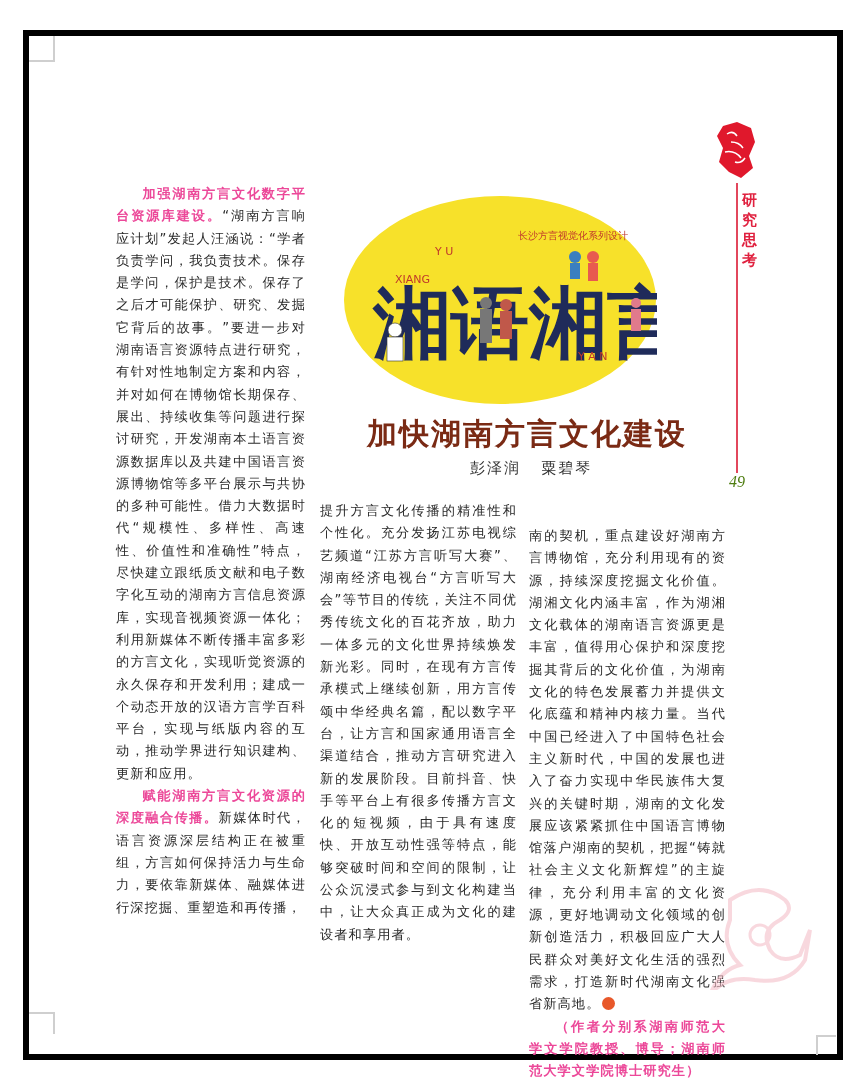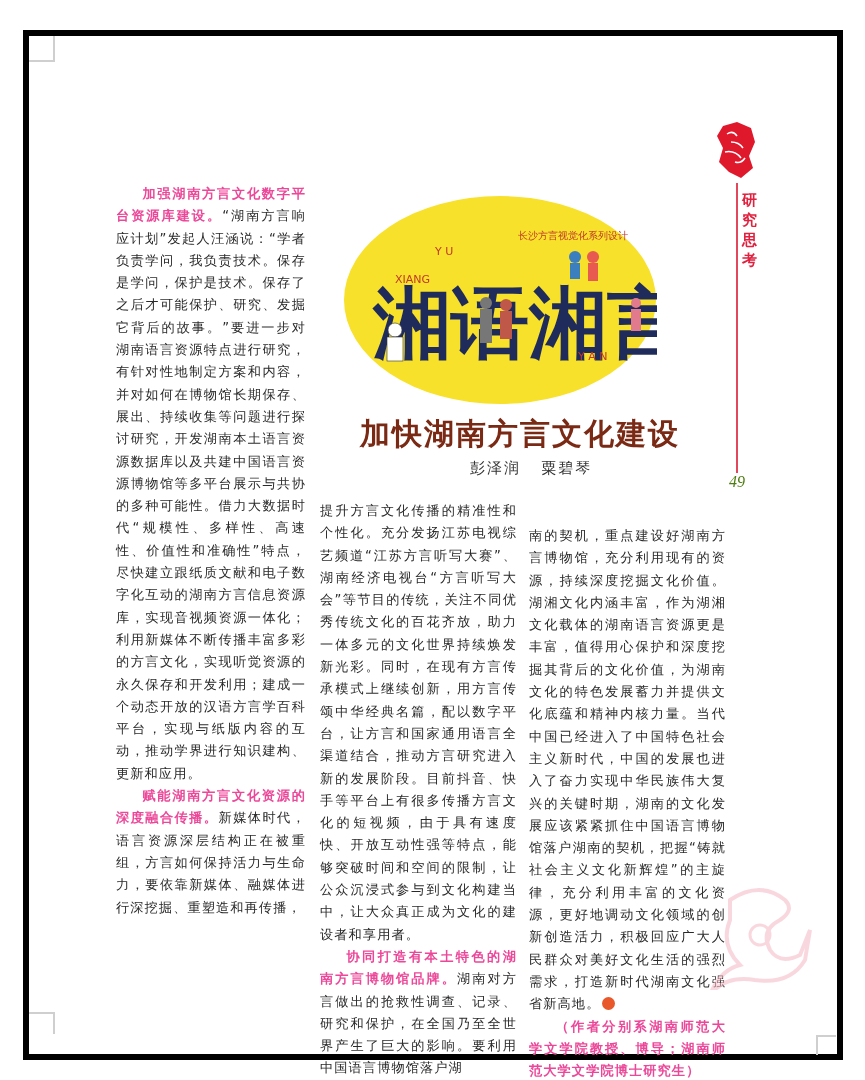--- a/index.html
+++ b/index.html
@@ -17,22 +17,22 @@
   .col p { margin:0; text-indent:2em; }
   .col p.noindent { text-indent:0; }
   .col b { font-weight:bold; color:#ec4899; }
   #col1 { left:116px; top:183px; width:190px; }
   #col2 { left:320px; top:500px; width:197px; }
   #col3 { left:529px; top:525px; width:197px; }
 
   .hero { position:absolute; left:343px; top:195px; width:314px; height:210px; }
   .hero svg { width:100%; height:100%; }
 
-  .title { position:absolute; left:360px; top:414px; width:350px; font-family:"DejaVu Serif", serif;
-           font-weight:bold; font-size:30px; color:#7a2a14; letter-spacing:2px; white-space:nowrap; }
+  .title { position:absolute; left:352px; top:414px; width:350px; font-family:"DejaVu Serif", serif;
+           font-weight:bold; font-size:30px; color:#7a2a14; letter-spacing:2px; white-space:nowrap;text-align:center; }
   .authors { position:absolute; left:470px; top:459px; font-family:"DejaVu Serif", serif;
              font-size:15px; color:#333; letter-spacing:2px; white-space:pre; }
   .pagenum { position:absolute; left:729px; top:473px; font-family:"Liberation Serif", serif;
              font-style:italic; font-size:16px; color:#4d7c0f; }
 
   .section-logo { position:absolute; left:717px; top:122px; width:38px; height:58px; }
   .section-line { position:absolute; left:736px; top:183px; width:1.5px; height:290px; background:#e2475c; }
   .section-label { position:absolute; left:742px; top:190px; width:18px; font-size:15px;
                    line-height:20px; color:#e0213f; font-weight:bold; }
   .phoenix { position:absolute; left:690px; top:880px; width:130px; height:110px; opacity:0.55; }
@@ -101,21 +101,20 @@
 <div class="title">加快湖南方言文化建设</div>
 <div class="authors">彭泽润   粟碧琴</div>
 
 <div class="col" id="col1">
   <p><b>加强湖南方言文化数字平台资源库建设。</b><span>“湖南方言响应计划”发起人汪涵说：“学者负责学问，我负责技术。保存是学问，保护是技术。保存了之后才可能保护、研究、发掘它背后的故事。”要进一步对湖南语言资源特点进行研究，有针对性地制定方案和内容，并对如何在博物馆长期保存、展出、持续收集等问题进行探讨研究，开发湖南本土语言资源数据库以及共建中国语言资源博物馆等多平台展示与共协的多种可能性。借力大数据时代“规模性、多样性、高速性、价值性和准确性”特点，尽快建立跟纸质文献和电子数字化互动的湖南方言信息资源库，实现音视频资源一体化；利用新媒体不断传播丰富多彩的方言文化，实现听觉资源的永久保存和开发利用；建成一个动态开放的汉语方言学百科平台，实现与纸版内容的互动，推动学界进行知识建构、更新和应用。</span></p>
   <p><b>赋能湖南方言文化资源的深度融合传播。</b><span>新媒体时代，语言资源深层结构正在被重组，方言如何保持活力与生命力，要依靠新媒体、融媒体进行深挖掘、重塑造和再传播，</span></p>
 </div>
 
 <div class="col" id="col2">
   <p class="noindent">提升方言文化传播的精准性和个性化。充分发扬江苏电视综艺频道“江苏方言听写大赛”、湖南经济电视台“方言听写大会”等节目的传统，关注不同优秀传统文化的百花齐放，助力一体多元的文化世界持续焕发新光彩。同时，在现有方言传承模式上继续创新，用方言传颂中华经典名篇，配以数字平台，让方言和国家通用语言全渠道结合，推动方言研究进入新的发展阶段。目前抖音、快手等平台上有很多传播方言文化的短视频，由于具有速度快、开放互动性强等特点，能够突破时间和空间的限制，让公众沉浸式参与到文化构建当中，让大众真正成为文化的建设者和享用者。</p>
-  <p><b>协同打造有本土特色的湖南方言博物馆品牌。</b><span>湖南对方言做出的抢救性调查、记录、研究和保护，在全国乃至全世界产生了巨大的影响。要利用中国语言博物馆落户湖</span></p>
 </div>
 
 <div class="col" id="col3">
   <p class="noindent"><span>南的契机，重点建设好湖南方言博物馆，充分利用现有的资源，持续深度挖掘文化价值。湖湘文化内涵丰富，作为湖湘文化载体的湖南语言资源更是丰富，值得用心保护和深度挖掘其背后的文化价值，为湖南文化的特色发展蓄力并提供文化底蕴和精神内核力量。当代中国已经进入了中国特色社会主义新时代，中国的发展也进入了奋力实现中华民族伟大复兴的关键时期，湖南的文化发展应该紧紧抓住中国语言博物馆落户湖南的契机，把握“铸就社会主义文化新辉煌”的主旋律，充分利用丰富的文化资源，更好地调动文化领域的创新创造活力，积极回应广大人民群众对美好文化生活的强烈需求，打造新时代湖南文化强省新高地。</span><span class="end-icon"></span></p>
   <p><b>（作者分别系湖南师范大学文学院教授、博导；湖南师范大学文学院博士研究生）</b></p>
 </div>
 
 <div class="phoenix">
   <svg viewBox="0 0 130 110">
     <path d="M40 20 q30 -20 55 0 q10 10 -5 20 q-20 10 -10 30 q10 15 30 5 l10 -25 l-5 30 q-15 25 -50 20 q-30 -5 -45 15 q10 -25 30 -30 q-20 -20 -10 -45 Z" fill="none" stroke="#f4b9c4" stroke-width="4"></path>

